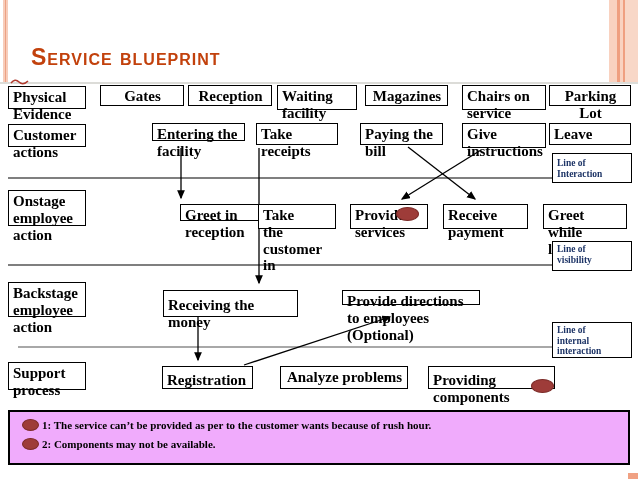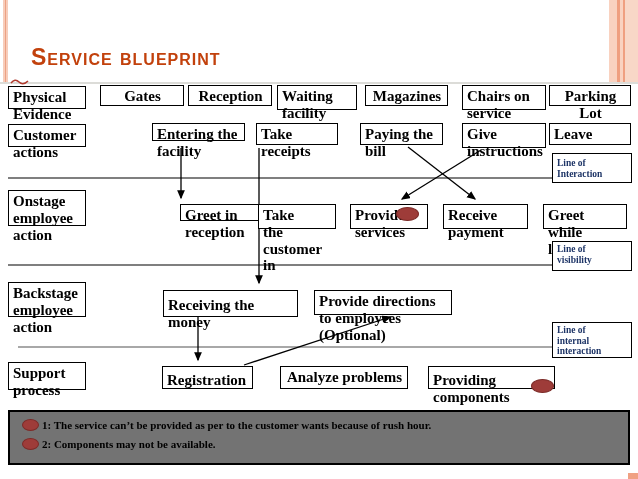--- a/index.html
+++ b/index.html
@@ -20,21 +20,21 @@
   .dbox{position:absolute;box-sizing:border-box;background:#fff;border:1.4px solid #000;
     font-size:15px;font-weight:bold;line-height:1.12;color:#000;padding:2px 3px 1px 4px;}
   .ctr{text-align:center;}
   .narrow{padding-right:18px;}
   .rlabel{border-width:1.6px;padding-right:14px;}
   .sep{color:#1e3567;font-size:9.5px;}
   .ell{position:absolute;border-radius:50%;background:#9e3c39;border:1px solid #7c2b28;box-sizing:border-box;}
   svg.connectors{position:absolute;left:0;top:0;pointer-events:none;}
   
   .notes{position:absolute;left:8px;top:410px;width:622px;height:55px;box-sizing:border-box;
-    border:2px solid #000;background:#737373;padding:7px 0 0 12px;}
+    border:2px solid #000;background:#f0abfc;padding:7px 0 0 12px;}
   .note-line{display:flex;align-items:center;margin-bottom:7px;}
   .note-bullet{width:17px;height:12px;border-radius:50%;background:#9e3c39;border:1px solid #7c2b28;
     box-sizing:border-box;flex:0 0 auto;margin-right:3px;}
   .note-text{font-size:11px;font-weight:bold;color:#000;}
 </style>
 </head>
 <body>
 
 <div id="slide">
 
@@ -85,21 +85,21 @@
   <div class="dbox" style="left:549px;top:123px;width:82px;height:22px">Leave</div>
 
   <div class="dbox narrow" style="left:180px;top:204px;width:80px;height:17px">Greet in reception</div>
   <div class="dbox narrow" style="left:258px;top:204px;width:78px;height:25px">Take the customer in</div>
   <div class="dbox" style="left:350px;top:204px;width:78px;height:25px;padding-right:26px">Provide services</div>
   <div class="ell" style="left:396px;top:207px;width:23px;height:14px"></div>
   <div class="dbox narrow" style="left:443px;top:204px;width:85px;height:25px">Receive payment</div>
   <div class="dbox narrow" style="left:543px;top:204px;width:84px;height:25px">Greet while leaving</div>
 
   <div class="dbox" style="left:163px;top:290px;width:135px;height:27px;padding-top:6px">Receiving the money</div>
-  <div class="dbox" style="left:314px;top:290px;width:138px;height:25px">Provide directions to employees (Optional)</div>
+  <div class="dbox" style="left:342px;top:290px;width:138px;height:15px">Provide directions to employees (Optional)</div>
 
   <div class="dbox" style="left:162px;top:366px;width:91px;height:23px;padding-top:5px">Registration</div>
   <div class="dbox ctr" style="left:280px;top:366px;width:128px;height:23px">Analyze problems</div>
   <div class="dbox" style="left:428px;top:366px;width:127px;height:23px;padding-top:5px">Providing components</div>
   <div class="ell" style="left:531px;top:379px;width:23px;height:14px"></div>
 
   <div class="dbox sep narrow" style="left:552px;top:153px;width:80px;height:30px;padding-top:4px">Line of Interaction</div>
   <div class="dbox sep narrow" style="left:552px;top:241px;width:80px;height:30px;">Line of visibility</div>
   <div class="dbox sep" style="left:552px;top:322px;width:80px;height:36px;padding-right:16px">Line of internal interaction</div>
 

